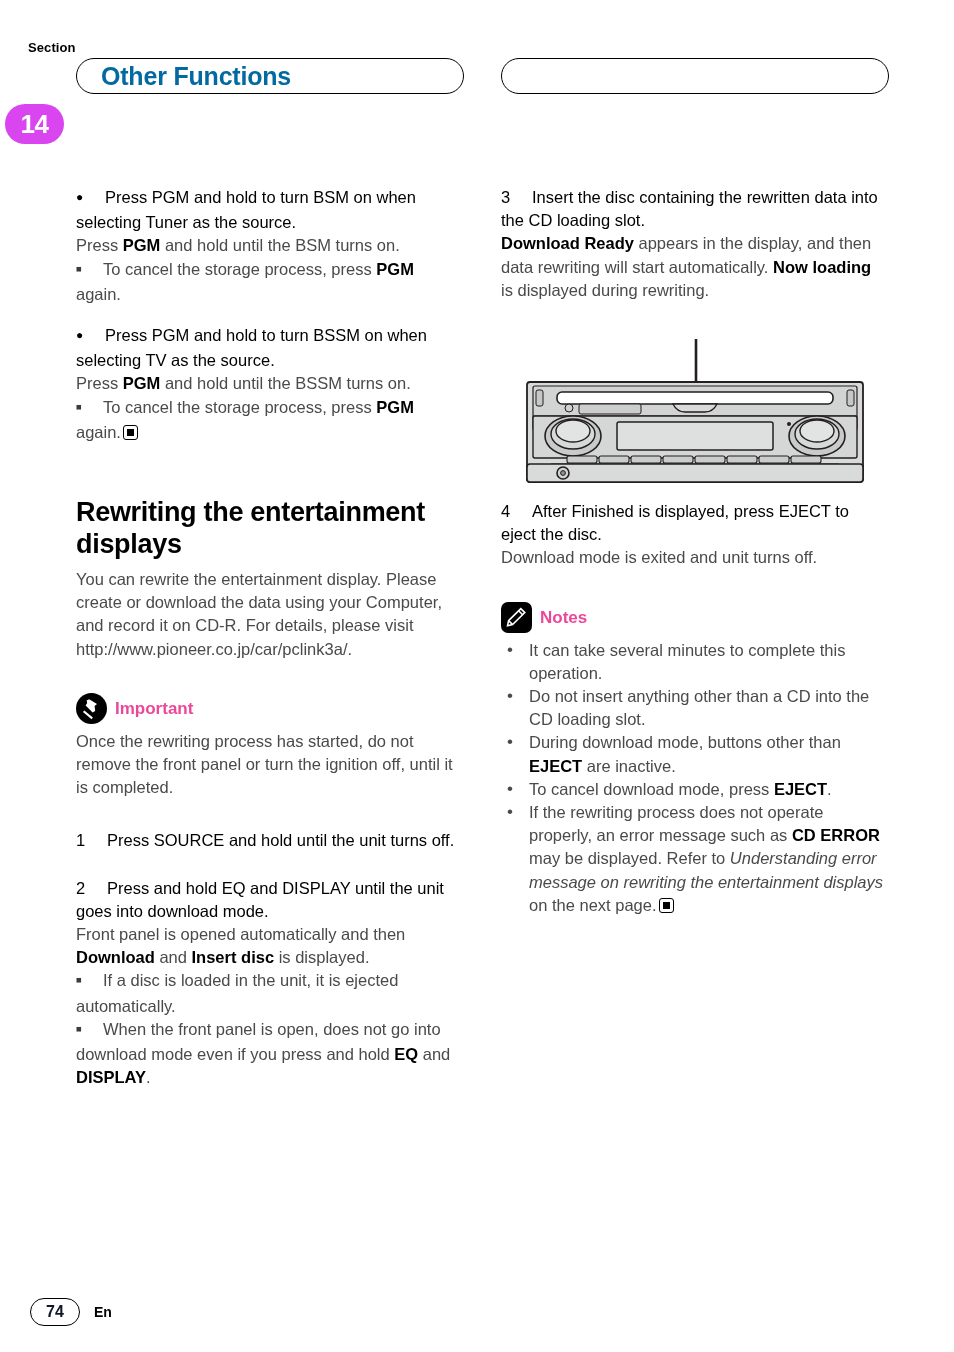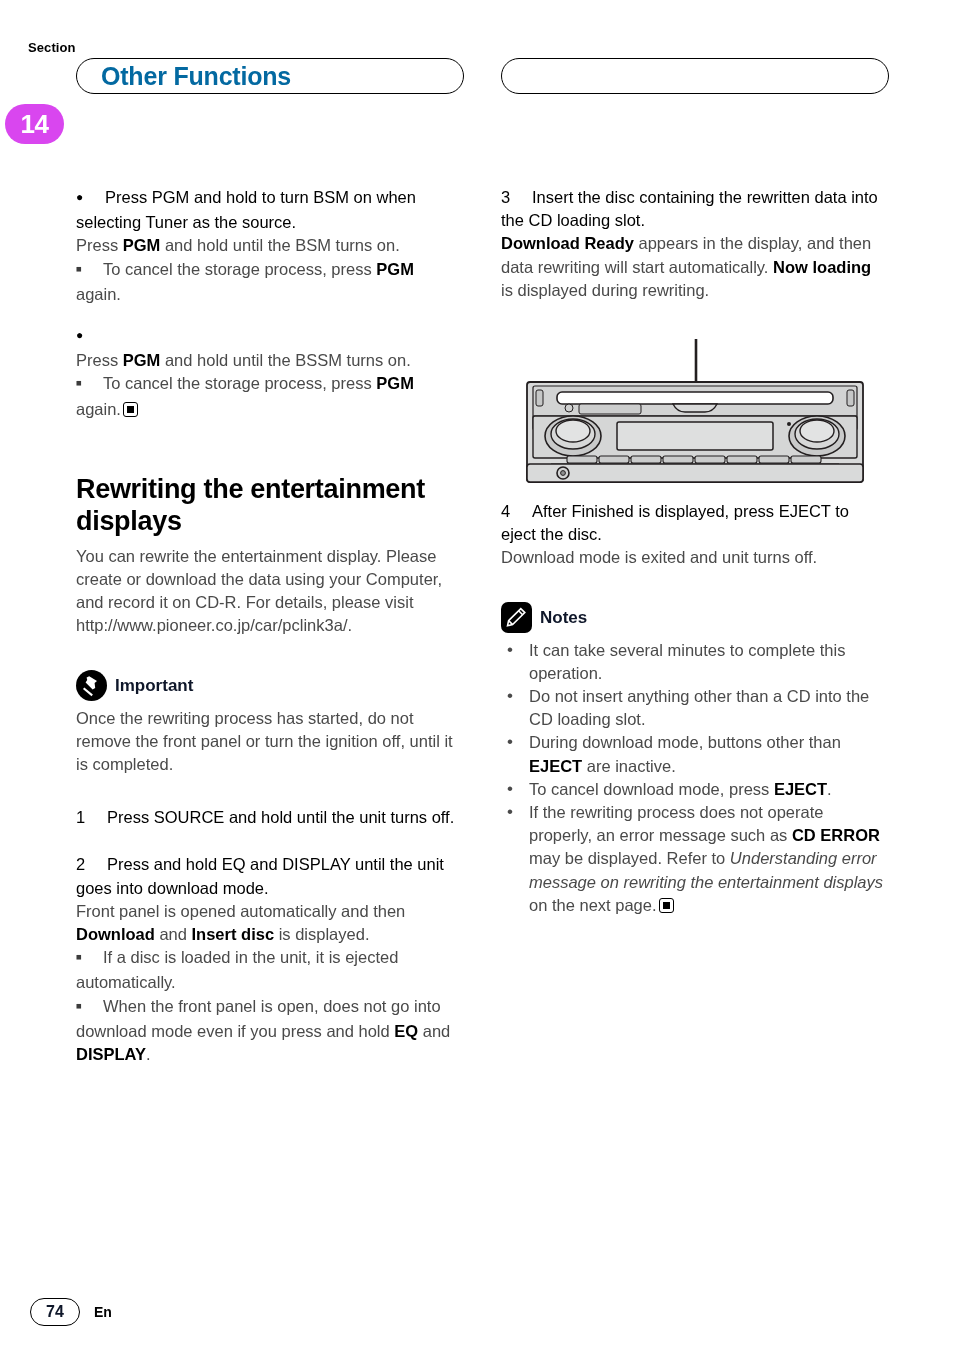--- a/index.html
+++ b/index.html
@@ -161,21 +161,21 @@
   
   .notice-head {
     display: flex;
     align-items: center;
     gap: 8px;
     margin-bottom: 6px;
   }
   .notice-head .label {
     font-size: 17px;
     font-weight: bold;
-    color: #0f172a;
+    color: #ec4899;
   }
   .icon-important {
     width: 31px;
     height: 31px;
     border-radius: 50%;
     background: #000;
     display: inline-block;
     position: relative;
     flex: 0 0 auto;
   }
@@ -280,21 +280,21 @@
     </div>
     <div class="sub-item body-text">
       <span class="sq"></span><span>To cancel the storage process, press </span><b>PGM</b><span> again.</span>
     </div>
   </div>
 
   <div class="spacer-md"></div>
 
   <div class="blk">
     <div class="hdr-item">
-      <span class="dot"></span>
+      <span class="dot"></span><span>Press PGM and hold to turn BSSM on when selecting TV as the source.</span>
     </div>
     <div class="body-text">
       <span>Press </span><b>PGM</b><span> and hold until the BSSM turns on.</span>
     </div>
     <div class="sub-item body-text">
       <span class="sq"></span><span>To cancel the storage process, press </span><b>PGM</b><span> again.</span><span class="endmark"></span>
     </div>
   </div>
 
   <div style="height:52px"></div>

